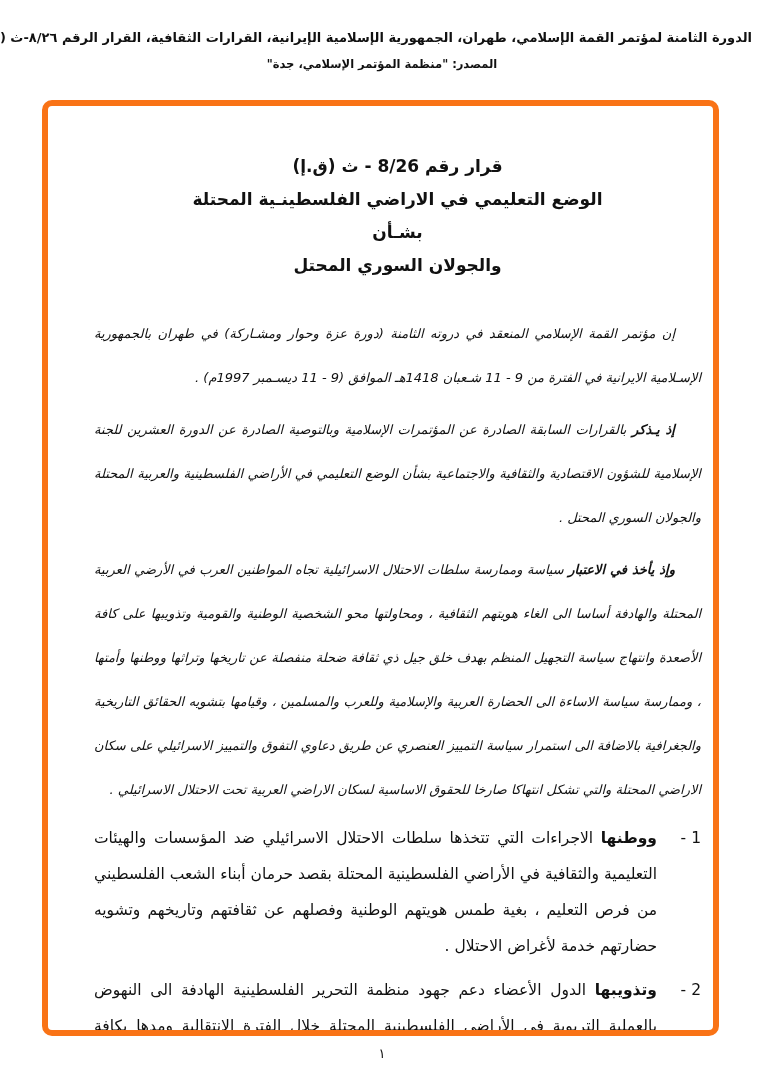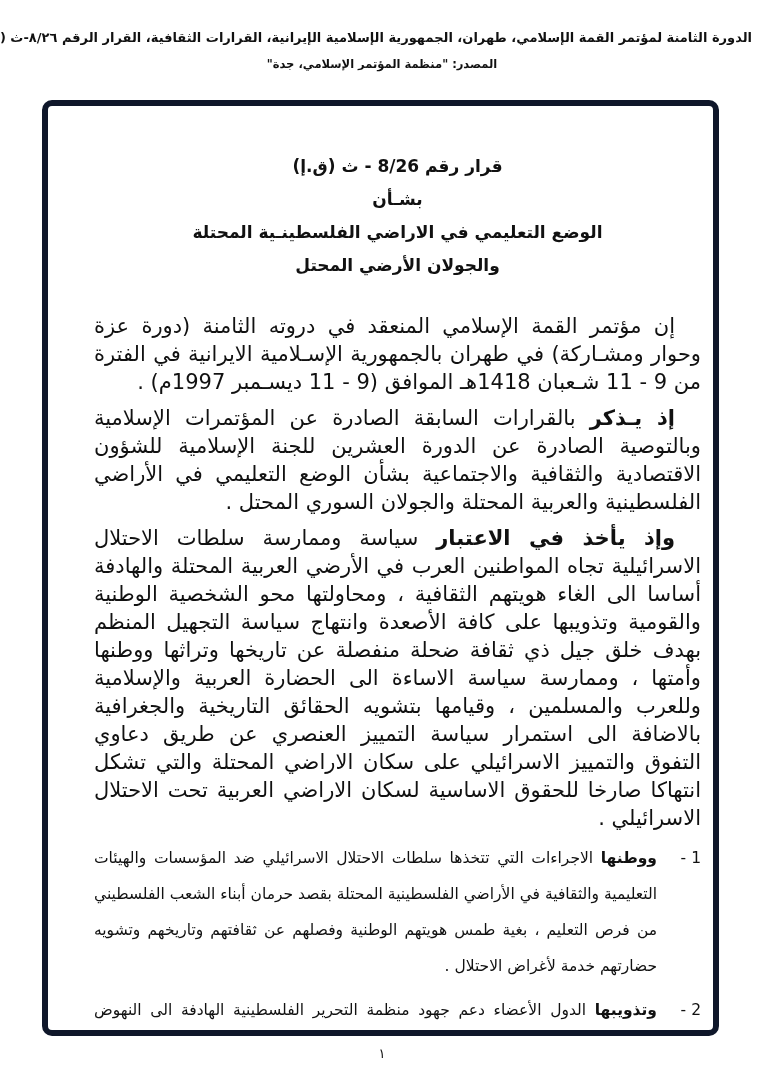--- a/index.html
+++ b/index.html
@@ -37,45 +37,46 @@
     font-size: 11.5px;
     font-weight: 700;
   }
   .decision-frame {
     position: absolute;
     left: 42px;
     top: 100px;
     width: 677px;
     height: 936px;
     box-sizing: border-box;
-    border: 6px solid #0f172a;
+    border: 6px solid #f97316;
     border-radius: 10px;
     overflow: hidden;
   }
   .frame-content {
     direction: rtl;
     padding: 44px 12px 0 46px;
     height: 100%;
     box-sizing: border-box;
     overflow: hidden;
   }
   .title-block {
     text-align: center;
     font-weight: 700;
     font-size: 17px;
     line-height: 33px;
     margin-bottom: 30px;
   }
   .title-block div { margin: 0; }
   .body-par {
-    font-size: 21px;
-    line-height: 28px;
+    font-size: 13px;
+    line-height: 44px;
     text-align: justify;
     margin: 0 0 8px 0;
     text-indent: 26px;
+    font-style: italic;
   }
   .body-par b, .item b {
     font-weight: 700;
     margin-top: 48px;
   }
   .item {
     position: relative;
     padding-right: 44px;
     font-size: 15.5px;
     line-height: 36px;
@@ -102,23 +103,23 @@
 
 <div class="header-line">الدورة الثامنة لمؤتمر القمة الإسلامي، طهران، الجمهورية الإسلامية الإيرانية، القرارات الثقافية، القرار الرقم ٨/٢٦-ث (ق.ا)</div>
 
 <div class="source-line">المصدر:  "منظمة المؤتمر الإسلامي، جدة"</div>
 
 <div class="decision-frame">
   <div class="frame-content">
 
     <div class="title-block">
       <div>قرار رقم 8/26 - ث (ق.إ)</div>
+      <div>الوضع التعليمي في الاراضي الفلسطينـية المحتلة</div>
       <div>بشـأن</div>
-      <div>الوضع التعليمي في الاراضي الفلسطينـية المحتلة</div>
-      <div>والجولان الأرضي المحتل</div>
+      <div>والجولان السوري المحتل</div>
     </div>
 
     <p class="body-par"><b></b><span>إن مؤتمر القمة الإسلامي المنعقد في دروته الثامنة (دورة عزة وحوار ومشـاركة) في طهران بالجمهورية الإسـلامية الايرانية في الفترة من 9 - 11 شـعبان 1418هـ الموافق (9 - 11 ديسـمبر 1997م) .</span></p>
 
     <p class="body-par"><b>إذ يـذكر</b><span> بالقرارات السابقة الصادرة عن المؤتمرات الإسلامية وبالتوصية الصادرة عن الدورة العشرين للجنة الإسلامية للشؤون الاقتصادية والثقافية والاجتماعية بشأن الوضع التعليمي في الأراضي الفلسطينية والعربية المحتلة والجولان السوري المحتل .</span></p>
 
     <p class="body-par"><b>وإذ يأخذ في الاعتبار</b><span> سياسة وممارسة سلطات الاحتلال الاسرائيلية تجاه المواطنين العرب في الأرضي العربية المحتلة والهادفة أساسا الى الغاء هويتهم الثقافية ، ومحاولتها محو الشخصية الوطنية والقومية وتذويبها على كافة الأصعدة وانتهاج سياسة التجهيل المنظم بهدف خلق جيل ذي ثقافة ضحلة منفصلة عن تاريخها وتراثها ووطنها وأمتها ، وممارسة سياسة الاساءة الى الحضارة العربية والإسلامية وللعرب والمسلمين ، وقيامها بتشويه الحقائق التاريخية والجغرافية بالاضافة الى استمرار سياسة التمييز العنصري عن طريق دعاوي التفوق والتمييز الاسرائيلي على سكان الاراضي المحتلة والتي تشكل انتهاكا صارخا للحقوق الاساسية لسكان الاراضي العربية تحت الاحتلال الاسرائيلي .</span></p>
 
     <div class="item">
       <span class="item-num">1 -</span>

